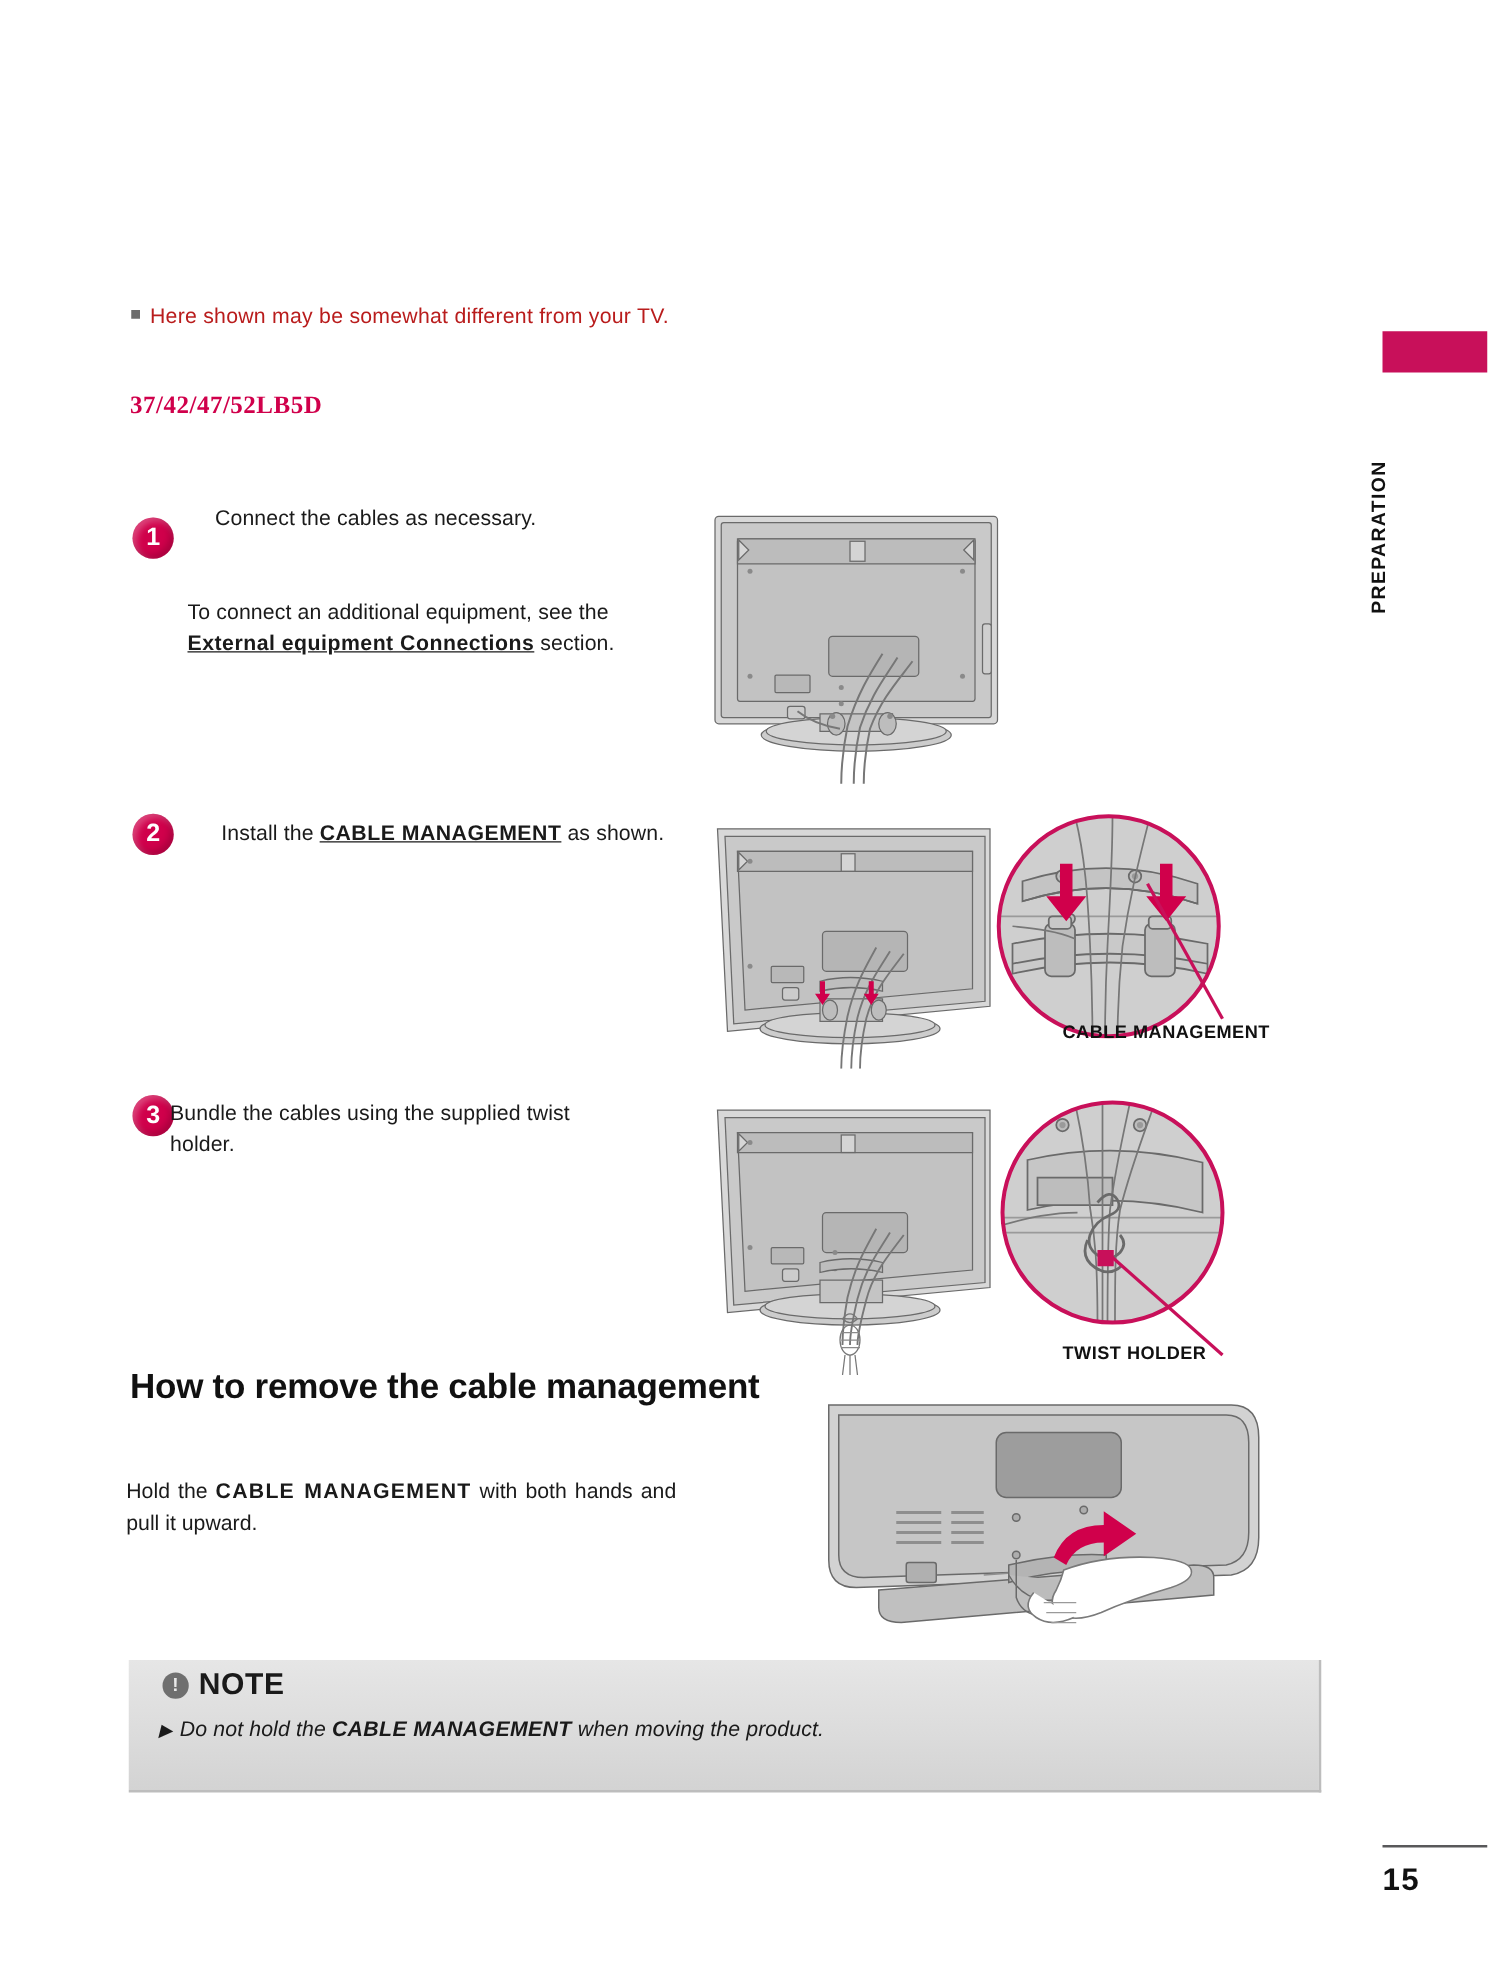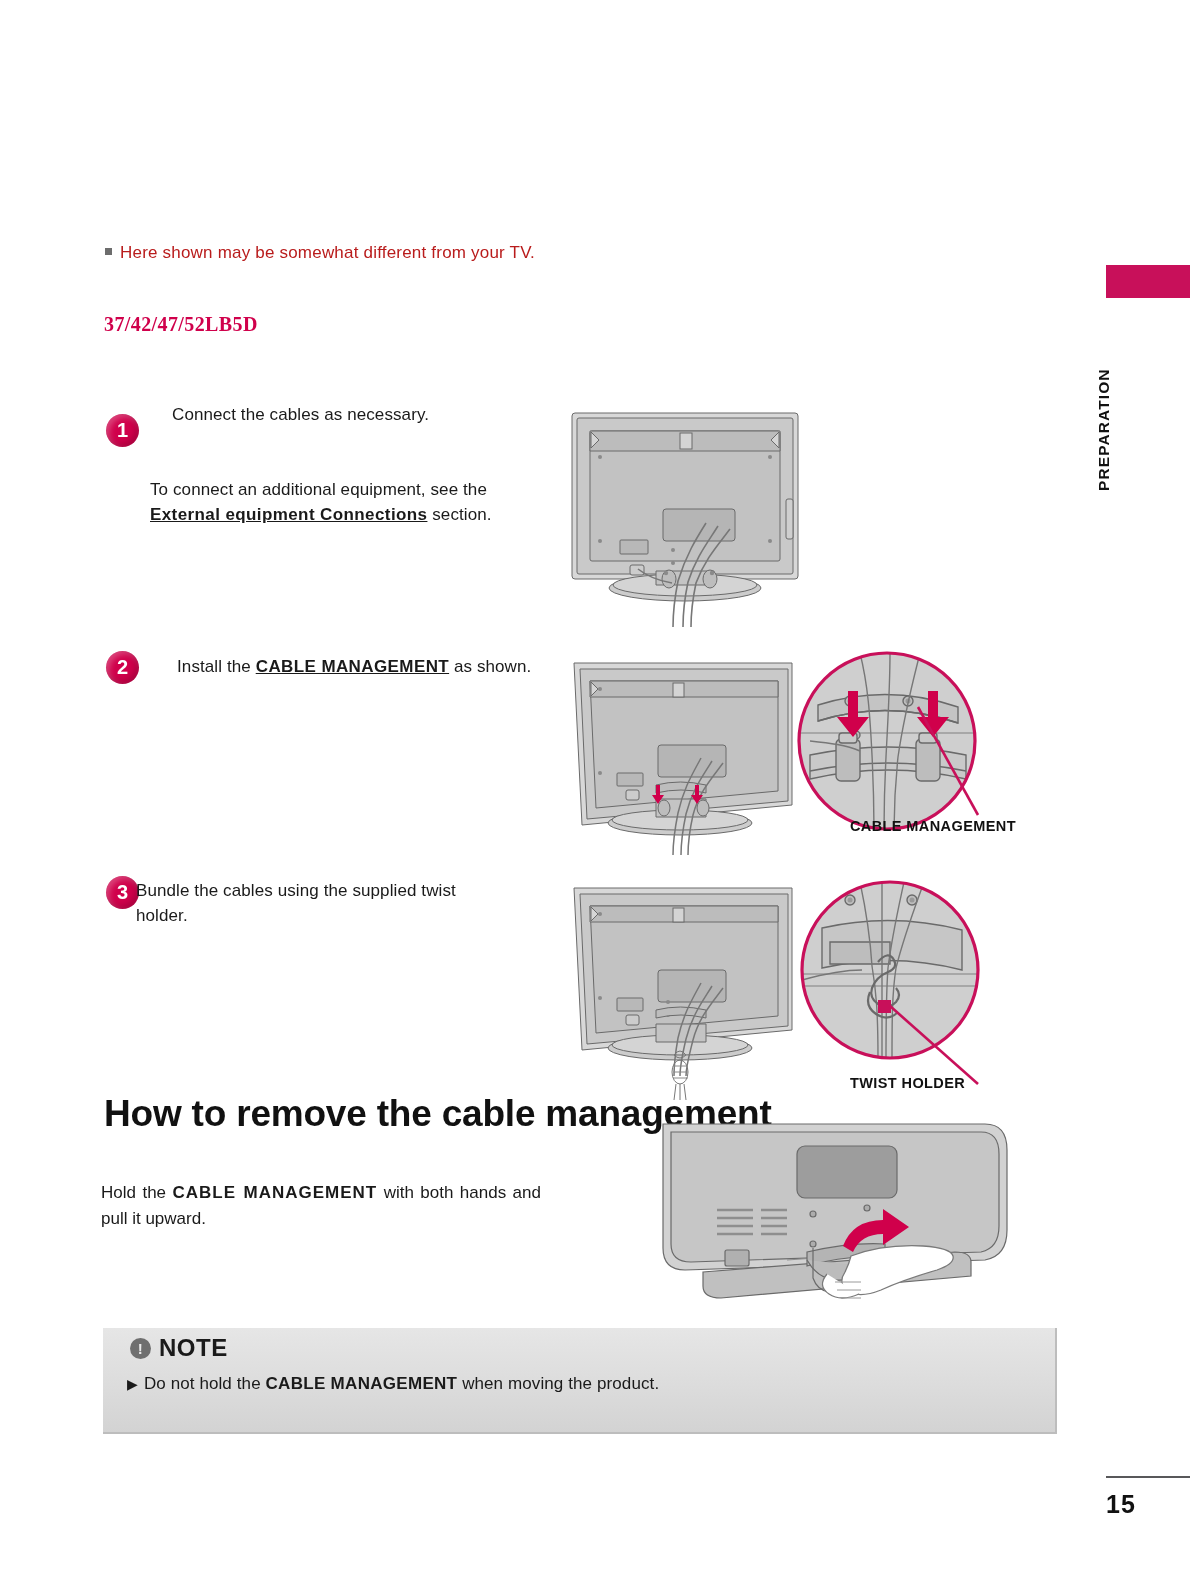--- a/index.html
+++ b/index.html
@@ -117,21 +117,21 @@
     color: #1a1a1a;
     letter-spacing: 0.1px;
   }
   .step-text b { font-weight: bold; letter-spacing: 0.4px; text-decoration: underline; }
 
   
   .section-heading {
     position: absolute;
     left: 104px;
     top: 1093px;
-    font-size: 37px;
+    font-size: 28px;
     font-weight: bold;
     color: #111;
     letter-spacing: -0.2px;
   }
   .section-body {
     position: absolute;
     left: 101px;
     top: 1180px;
     width: 440px;
     font-size: 17px;
@@ -431,19 +431,19 @@
   <g fill="#d0004b" stroke="none">
     <path d="M188 136 q10 -26 40 -26 l0 -11 l26 18 l-26 18 l0 -11 q-22 0 -30 18 z"></path>
   </g>
 </svg>
 
 <div class="note-box">
   <div class="note-title">
     <span class="note-excl">!</span>
     <span>NOTE</span>
   </div>
-  <div class="note-line" style="left:24px; top:46px;">
+  <div class="note-line" style="left:24px; top:46px;font-style:italic;">
     <span class="tri">▶</span><span>Do not hold the </span><b>CABLE MANAGEMENT</b><span> when moving the product.</span>
   </div>
 </div>
 
 <div class="page-rule"></div>
 <div class="page-number">15</div>
 
 </body></html>

